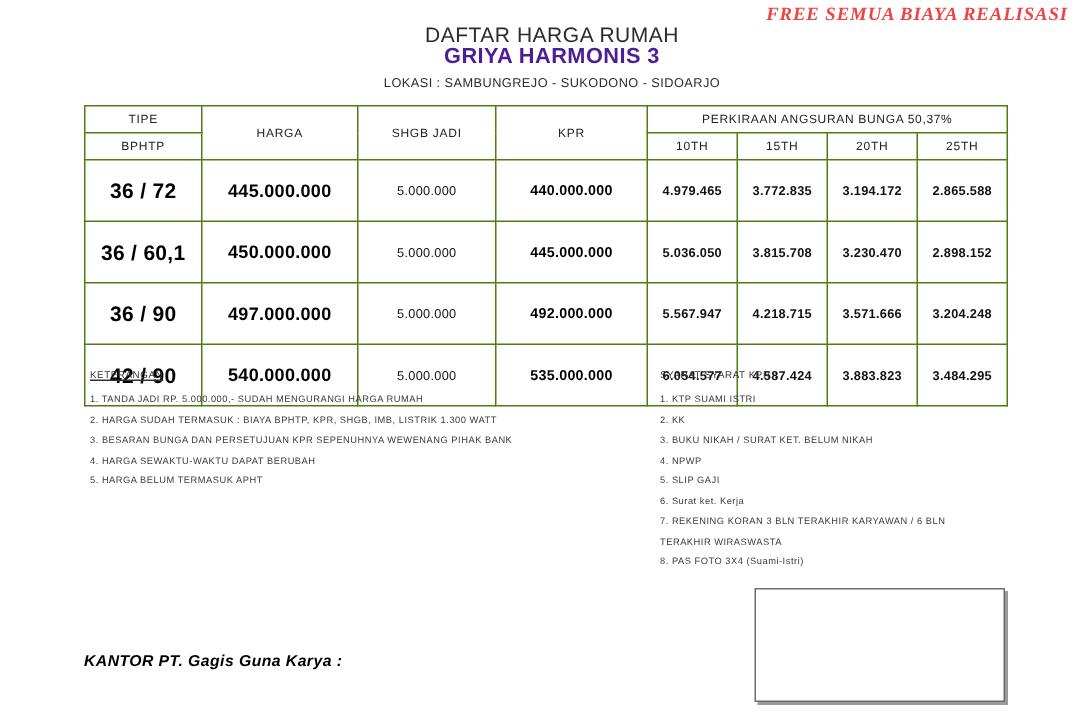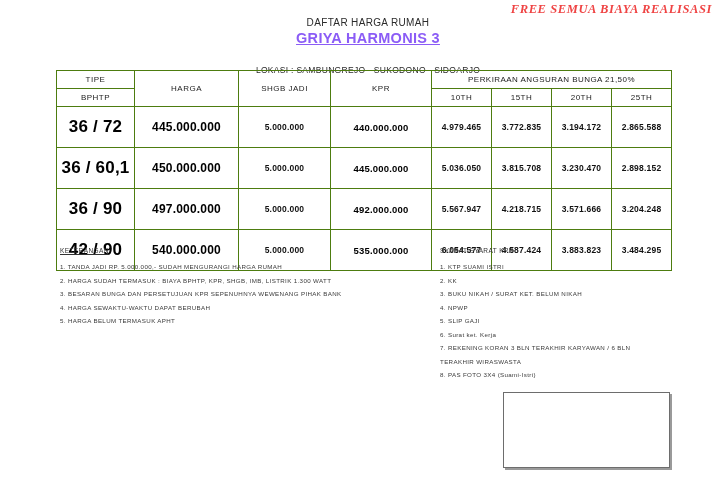--- a/index.html
+++ b/index.html
@@ -34,40 +34,39 @@
   .titleblock {
     position: absolute;
     top: 17px;
     left: 0;
     width: 720px;
     text-align: center;
     padding-right: 4px;
     box-sizing: border-box;
   }
   .titleblock .t-sub1 {
-    font-size: 10px;
+    font-size: 14px;
     letter-spacing: 0.35px;
     color: #2b2b2b;
     line-height: 12px;
   }
   .titleblock .t-main {
     font-size: 14.5px;
     font-weight: bold;
     letter-spacing: 0.3px;
-    color: #8b5cf6;
+    color: #4c1d95;
     line-height: 17px;
     margin-top: 1px;
-    text-decoration: underline;
   }
   .titleblock .t-sub2 {
     font-size: 8.5px;
     letter-spacing: 0.3px;
     color: #2b2b2b;
     line-height: 13px;
-    margin-top: 17px;
+    margin-top: 2px;
   }
 
   
   .titleblock .inner { display:inline-block; transform: translateX(10px); }
 
   
   .table-wrap {
     position: absolute;
     left: 56px;
     top: 70px;
@@ -92,34 +91,34 @@
     height: 17px;
   }
   table.price th.grp {
     font-size: 8px;
     letter-spacing: 0.45px;
   }
   table.price td {
     height: 40px;
   }
   td.c-tipe {
-    font-size: 17px;
+    font-size: 14px;
     font-weight: bold;
     color: #000;
     letter-spacing: 0.2px;
   }
   td.c-harga {
     font-size: 12px;
     font-weight: bold;
     color: #000;
     letter-spacing: 0.2px;
   }
   td.c-sm {
     font-size: 8.5px;
-    font-weight: bold;
+    font-weight: normal;
     color: #111;
     letter-spacing: 0.2px;
   }
   td.c-md {
     font-size: 9.5px;
     font-weight: bold;
     color: #000;
     letter-spacing: 0.2px;
     margin-left: 13px;
   }
@@ -228,21 +227,21 @@
         <col class="w-a">
         <col class="w-a">
         <col class="w-a">
     </colgroup>
     <thead>
       <tr>
         <th>TIPE</th>
         <th rowspan="2">HARGA</th>
         <th rowspan="2">SHGB JADI</th>
         <th rowspan="2">KPR</th>
-        <th class="grp" colspan="4">PERKIRAAN ANGSURAN BUNGA 21,50%</th>
+        <th class="grp" colspan="4">PERKIRAAN ANGSURAN BUNGA 50,37%</th>
       </tr>
       <tr>
         <th>BPHTP</th>
         <th>10TH</th>
         <th>15TH</th>
         <th>20TH</th>
         <th>25TH</th>
       </tr>
     </thead>
     <tbody>
@@ -308,13 +307,14 @@
   <div class="line">5. SLIP GAJI</div>
   <div class="line">6. Surat ket. Kerja</div>
   <div class="line">7. REKENING KORAN 3 BLN TERAKHIR KARYAWAN / 6 BLN</div>
   <div class="line">TERAKHIR WIRASWASTA</div>
   <div class="line">8. PAS FOTO 3X4 (Suami-Istri)</div>
 </div>
 
 <div class="stampbox"></div>
 
 <div class="footer">
+  <div>KANTOR  PT. Gagis Guna Karya :</div>
 </div>
 
 </body></html>

